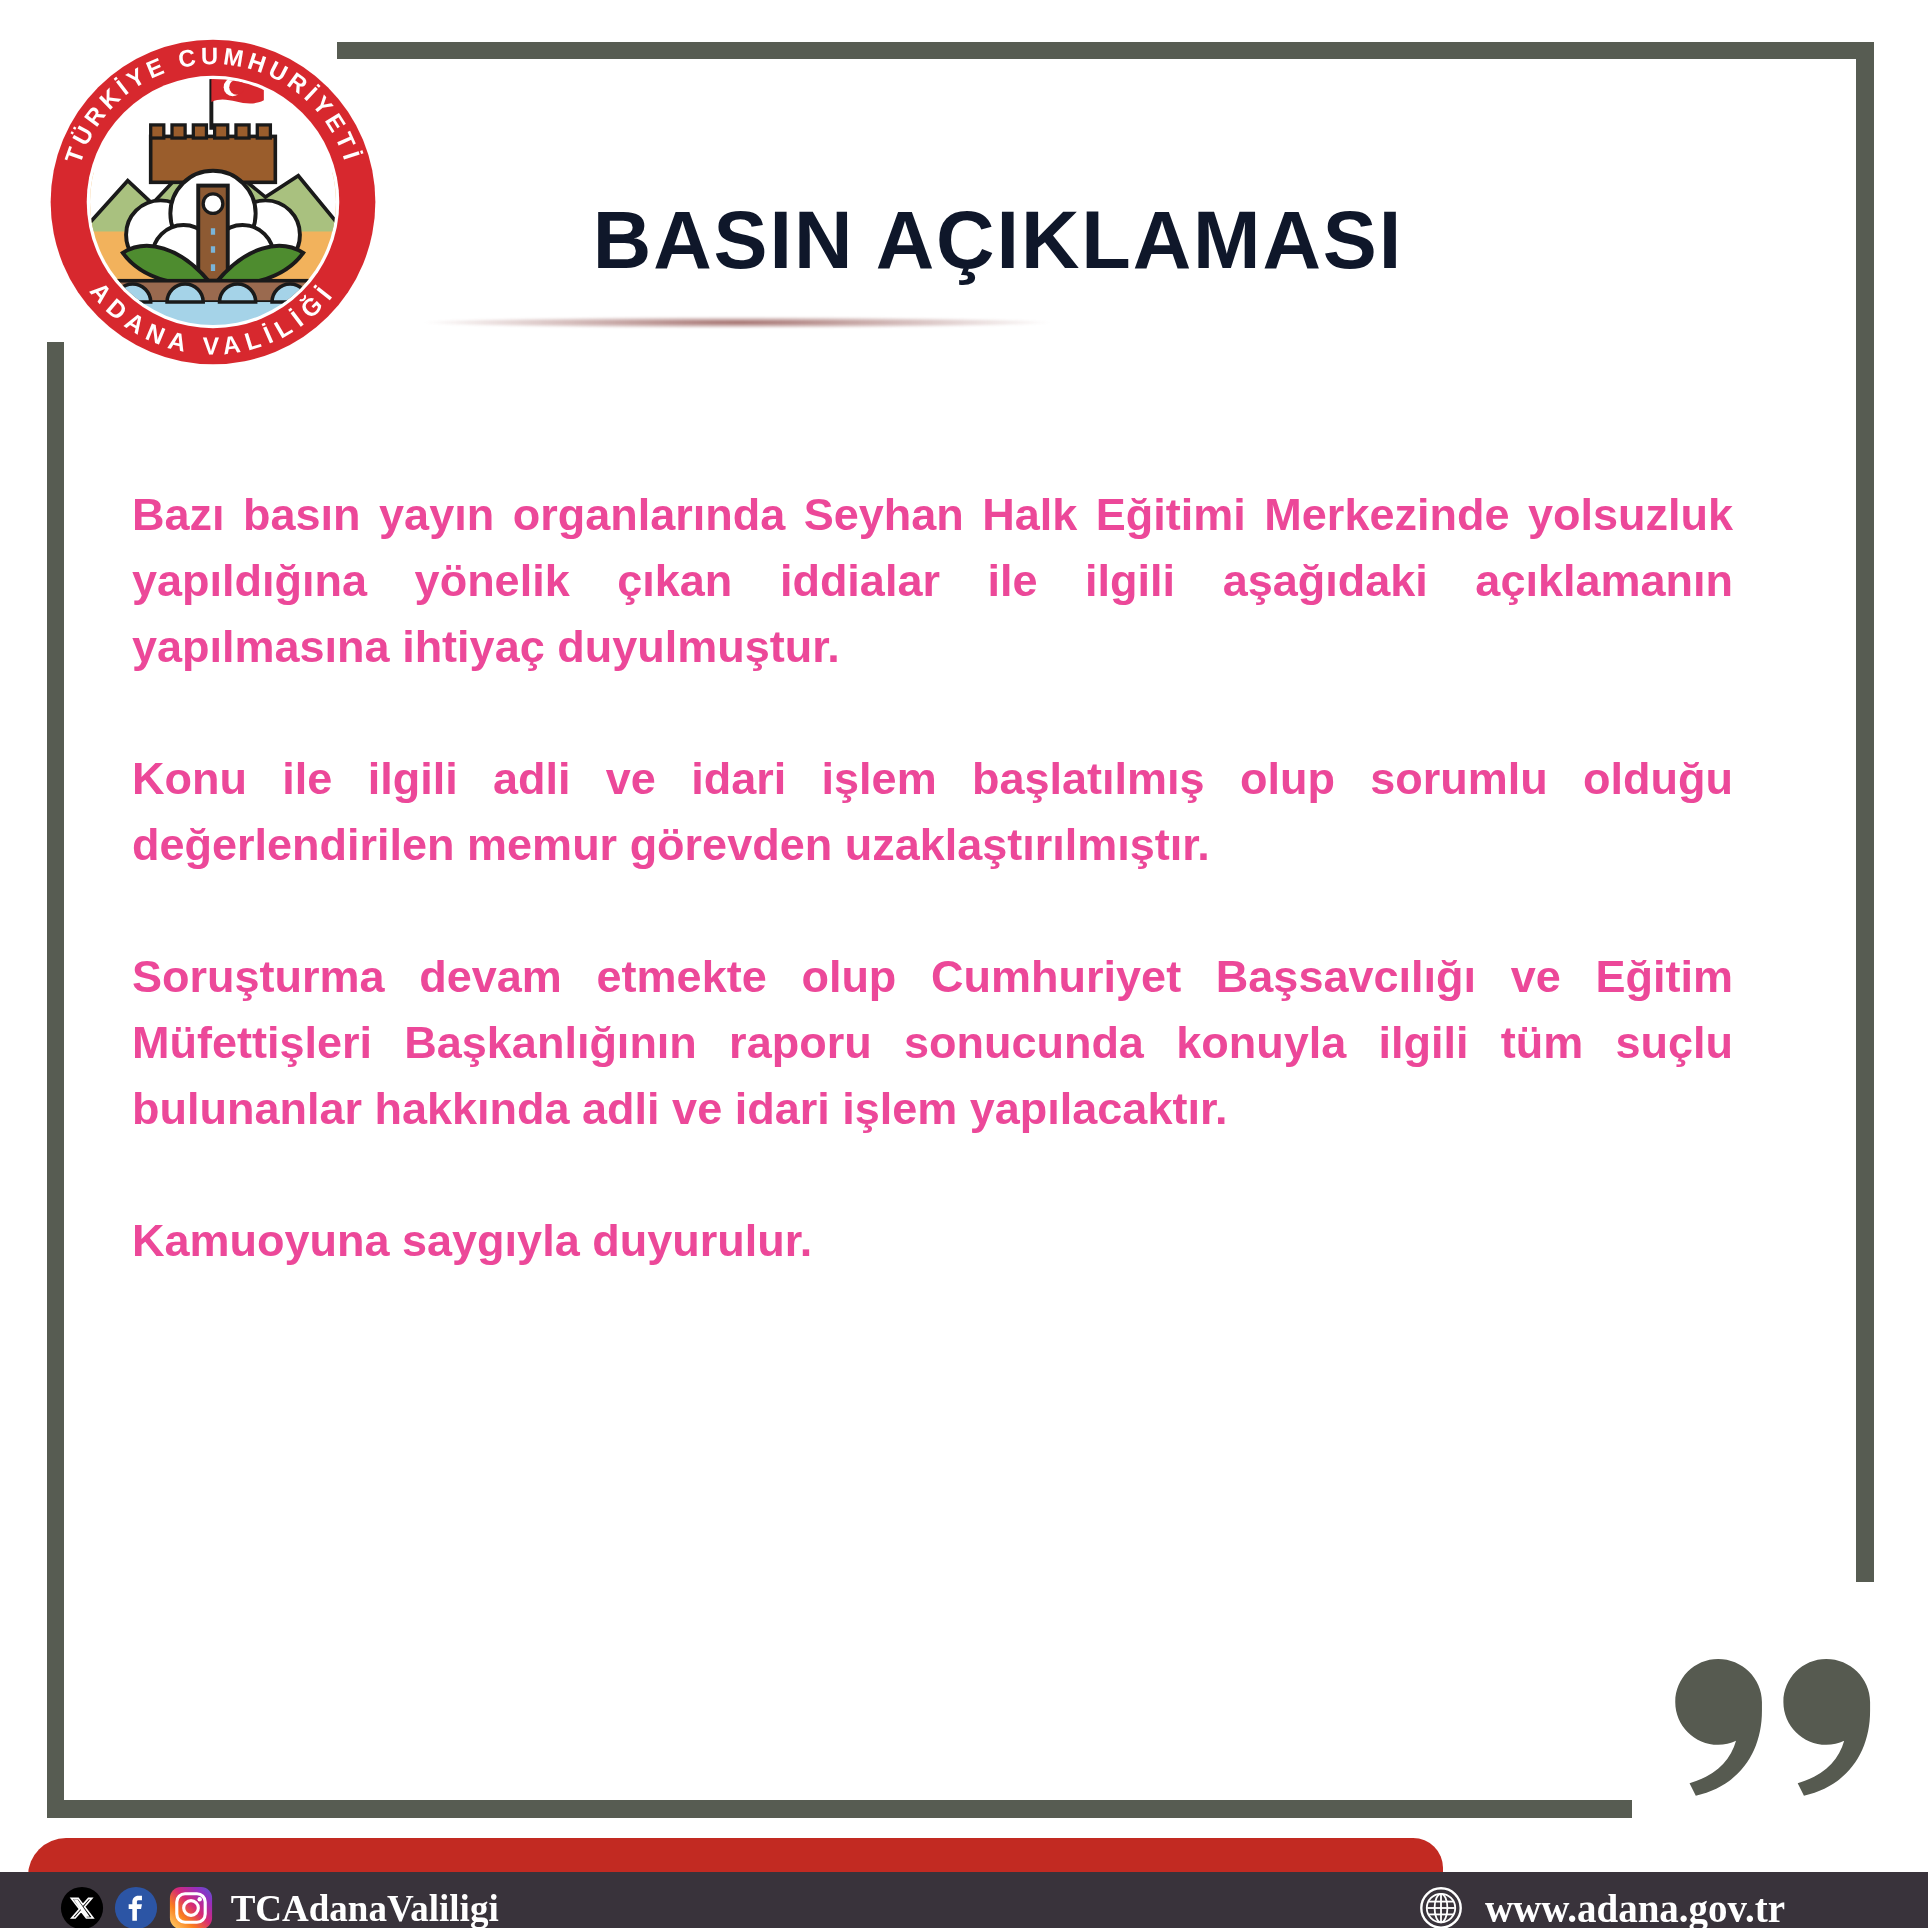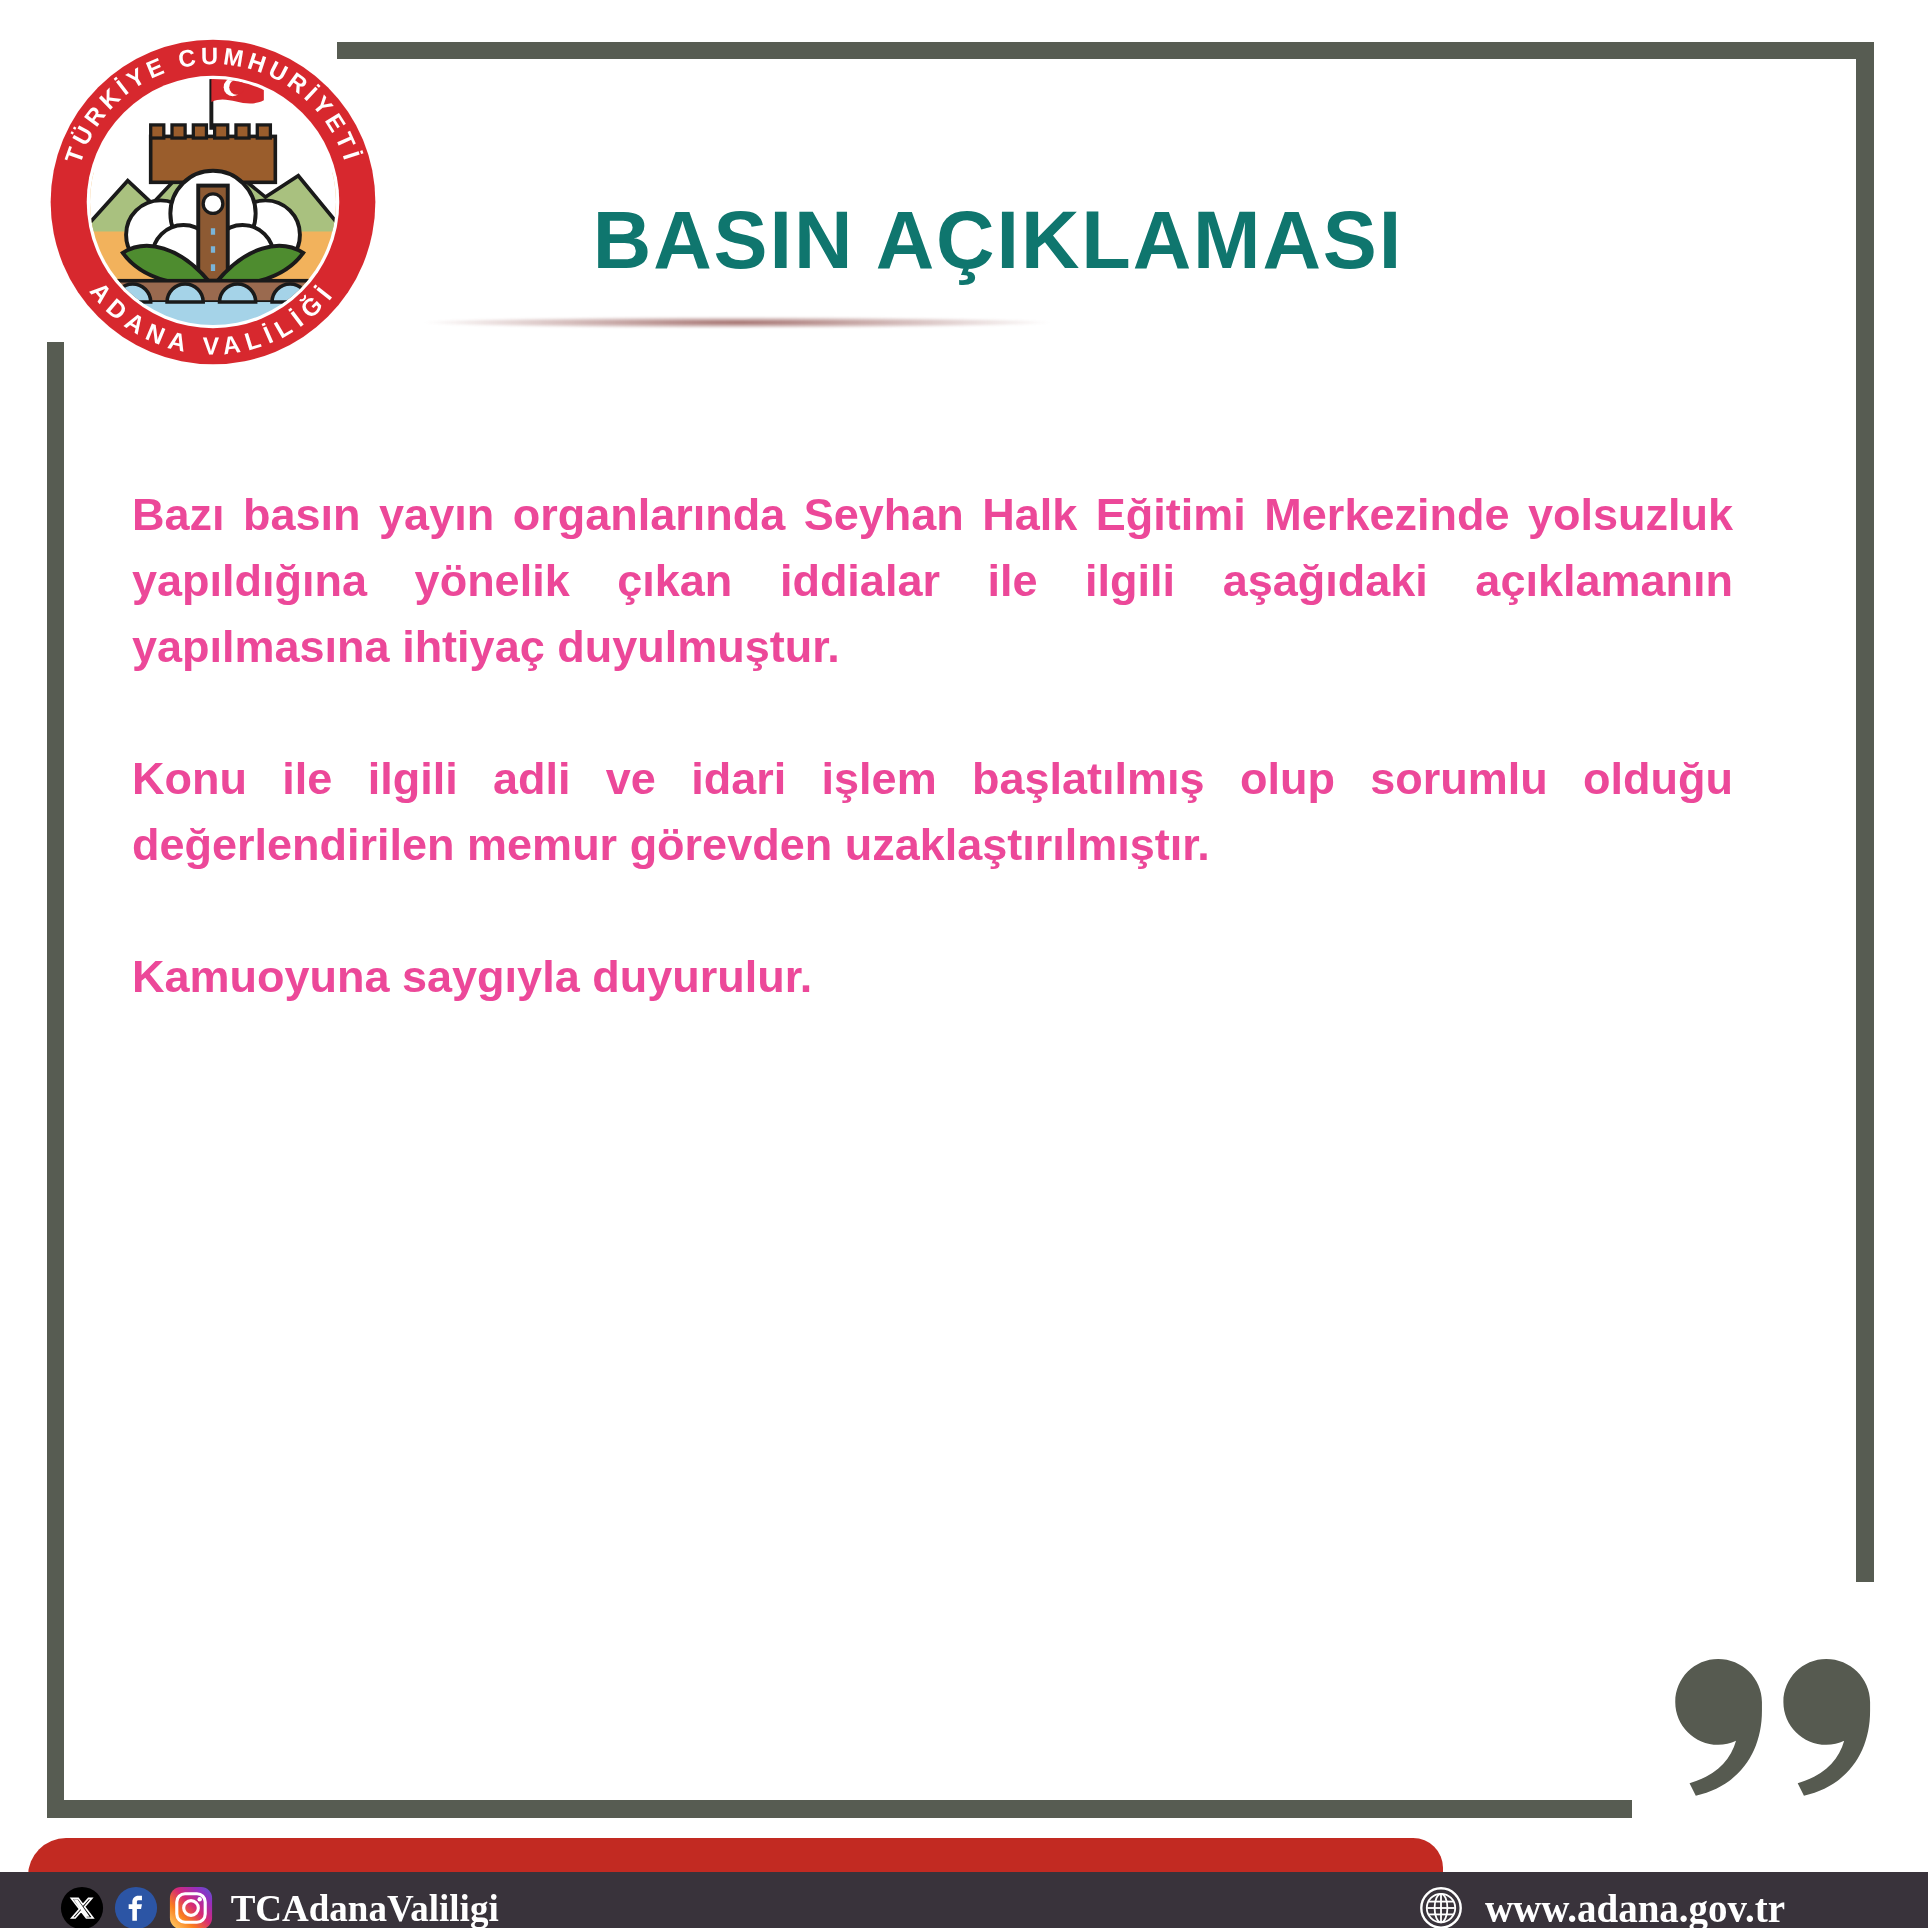--- a/index.html
+++ b/index.html
@@ -11,21 +11,21 @@
   #frame-top{left:337px;top:42px;width:1537px;height:17px;}
   #frame-right{left:1856px;top:42px;width:18px;height:1540px;}
   #frame-left{left:47px;top:342px;width:17px;height:1476px;}
   #frame-bottom{left:47px;top:1800px;width:1585px;height:18px;}
 
   
   #logo{position:absolute;left:49px;top:38px;width:328px;height:328px;}
 
   
   #title{position:absolute;left:339px;top:200px;width:1318px;text-align:center;
-         font-size:81px;font-weight:800;letter-spacing:1.9px;color:#0f766e;line-height:1;}
+         font-size:81px;font-weight:800;letter-spacing:1.9px;color:#0f172a;line-height:1;}
   #title-divider{position:absolute;left:299px;top:315px;width:876px;height:15px;
          background:radial-gradient(ellipse 50% 55% at 50% 50%, rgba(120,44,40,.70), rgba(120,44,40,0) 72%);
          filter:blur(0.9px);}
 
   
   #statement{position:absolute;left:132px;top:482px;width:1601px;color:#ec4899;}
   #statement p{margin:0 0 66px 0;font-size:45px;line-height:66px;font-weight:bold;
                text-align:justify;}
 
   
@@ -117,20 +117,21 @@
       <textPath href="#arcBottom" startOffset="50%" text-anchor="middle">ADANA VALİLİĞİ</textPath>
     </text>
   </svg>
 
   <div id="title">BASIN AÇIKLAMASI</div>
   <div id="title-divider"></div>
 
   <div id="statement">
     <p>Bazı basın yayın organlarında Seyhan Halk Eğitimi Merkezinde yolsuzluk yapıldığına yönelik çıkan iddialar ile ilgili aşağıdaki açıklamanın yapılmasına ihtiyaç duyulmuştur.</p>
     <p>Konu ile ilgili adli ve idari işlem başlatılmış olup sorumlu olduğu değerlendirilen memur görevden uzaklaştırılmıştır.</p>
+    <p>Soruşturma devam etmekte olup Cumhuriyet Başsavcılığı ve Eğitim Müfettişleri Başkanlığının raporu sonucunda konuyla ilgili tüm suçlu bulunanlar hakkında adli ve idari işlem yapılacaktır.</p>
     <p>Kamuoyuna saygıyla duyurulur.</p>
   </div>
 
   <svg id="quote" viewBox="0 0 240 160">
     <g fill="#565a50">
       <path d="M48,0 C21.5,0 0,21.5 0,48 C0,74.5 21.5,96 48,96 C55,96 62,94.4 68,91.5
                C62,114 44,131 16,139 L23,153 C72,142 97,104 97,58 L97,48 C97,21.5 74.5,0 48,0 Z"></path>
       <path transform="translate(121,0)" d="M48,0 C21.5,0 0,21.5 0,48 C0,74.5 21.5,96 48,96 C55,96 62,94.4 68,91.5
                C62,114 44,131 16,139 L23,153 C72,142 97,104 97,58 L97,48 C97,21.5 74.5,0 48,0 Z"></path>
     </g>

